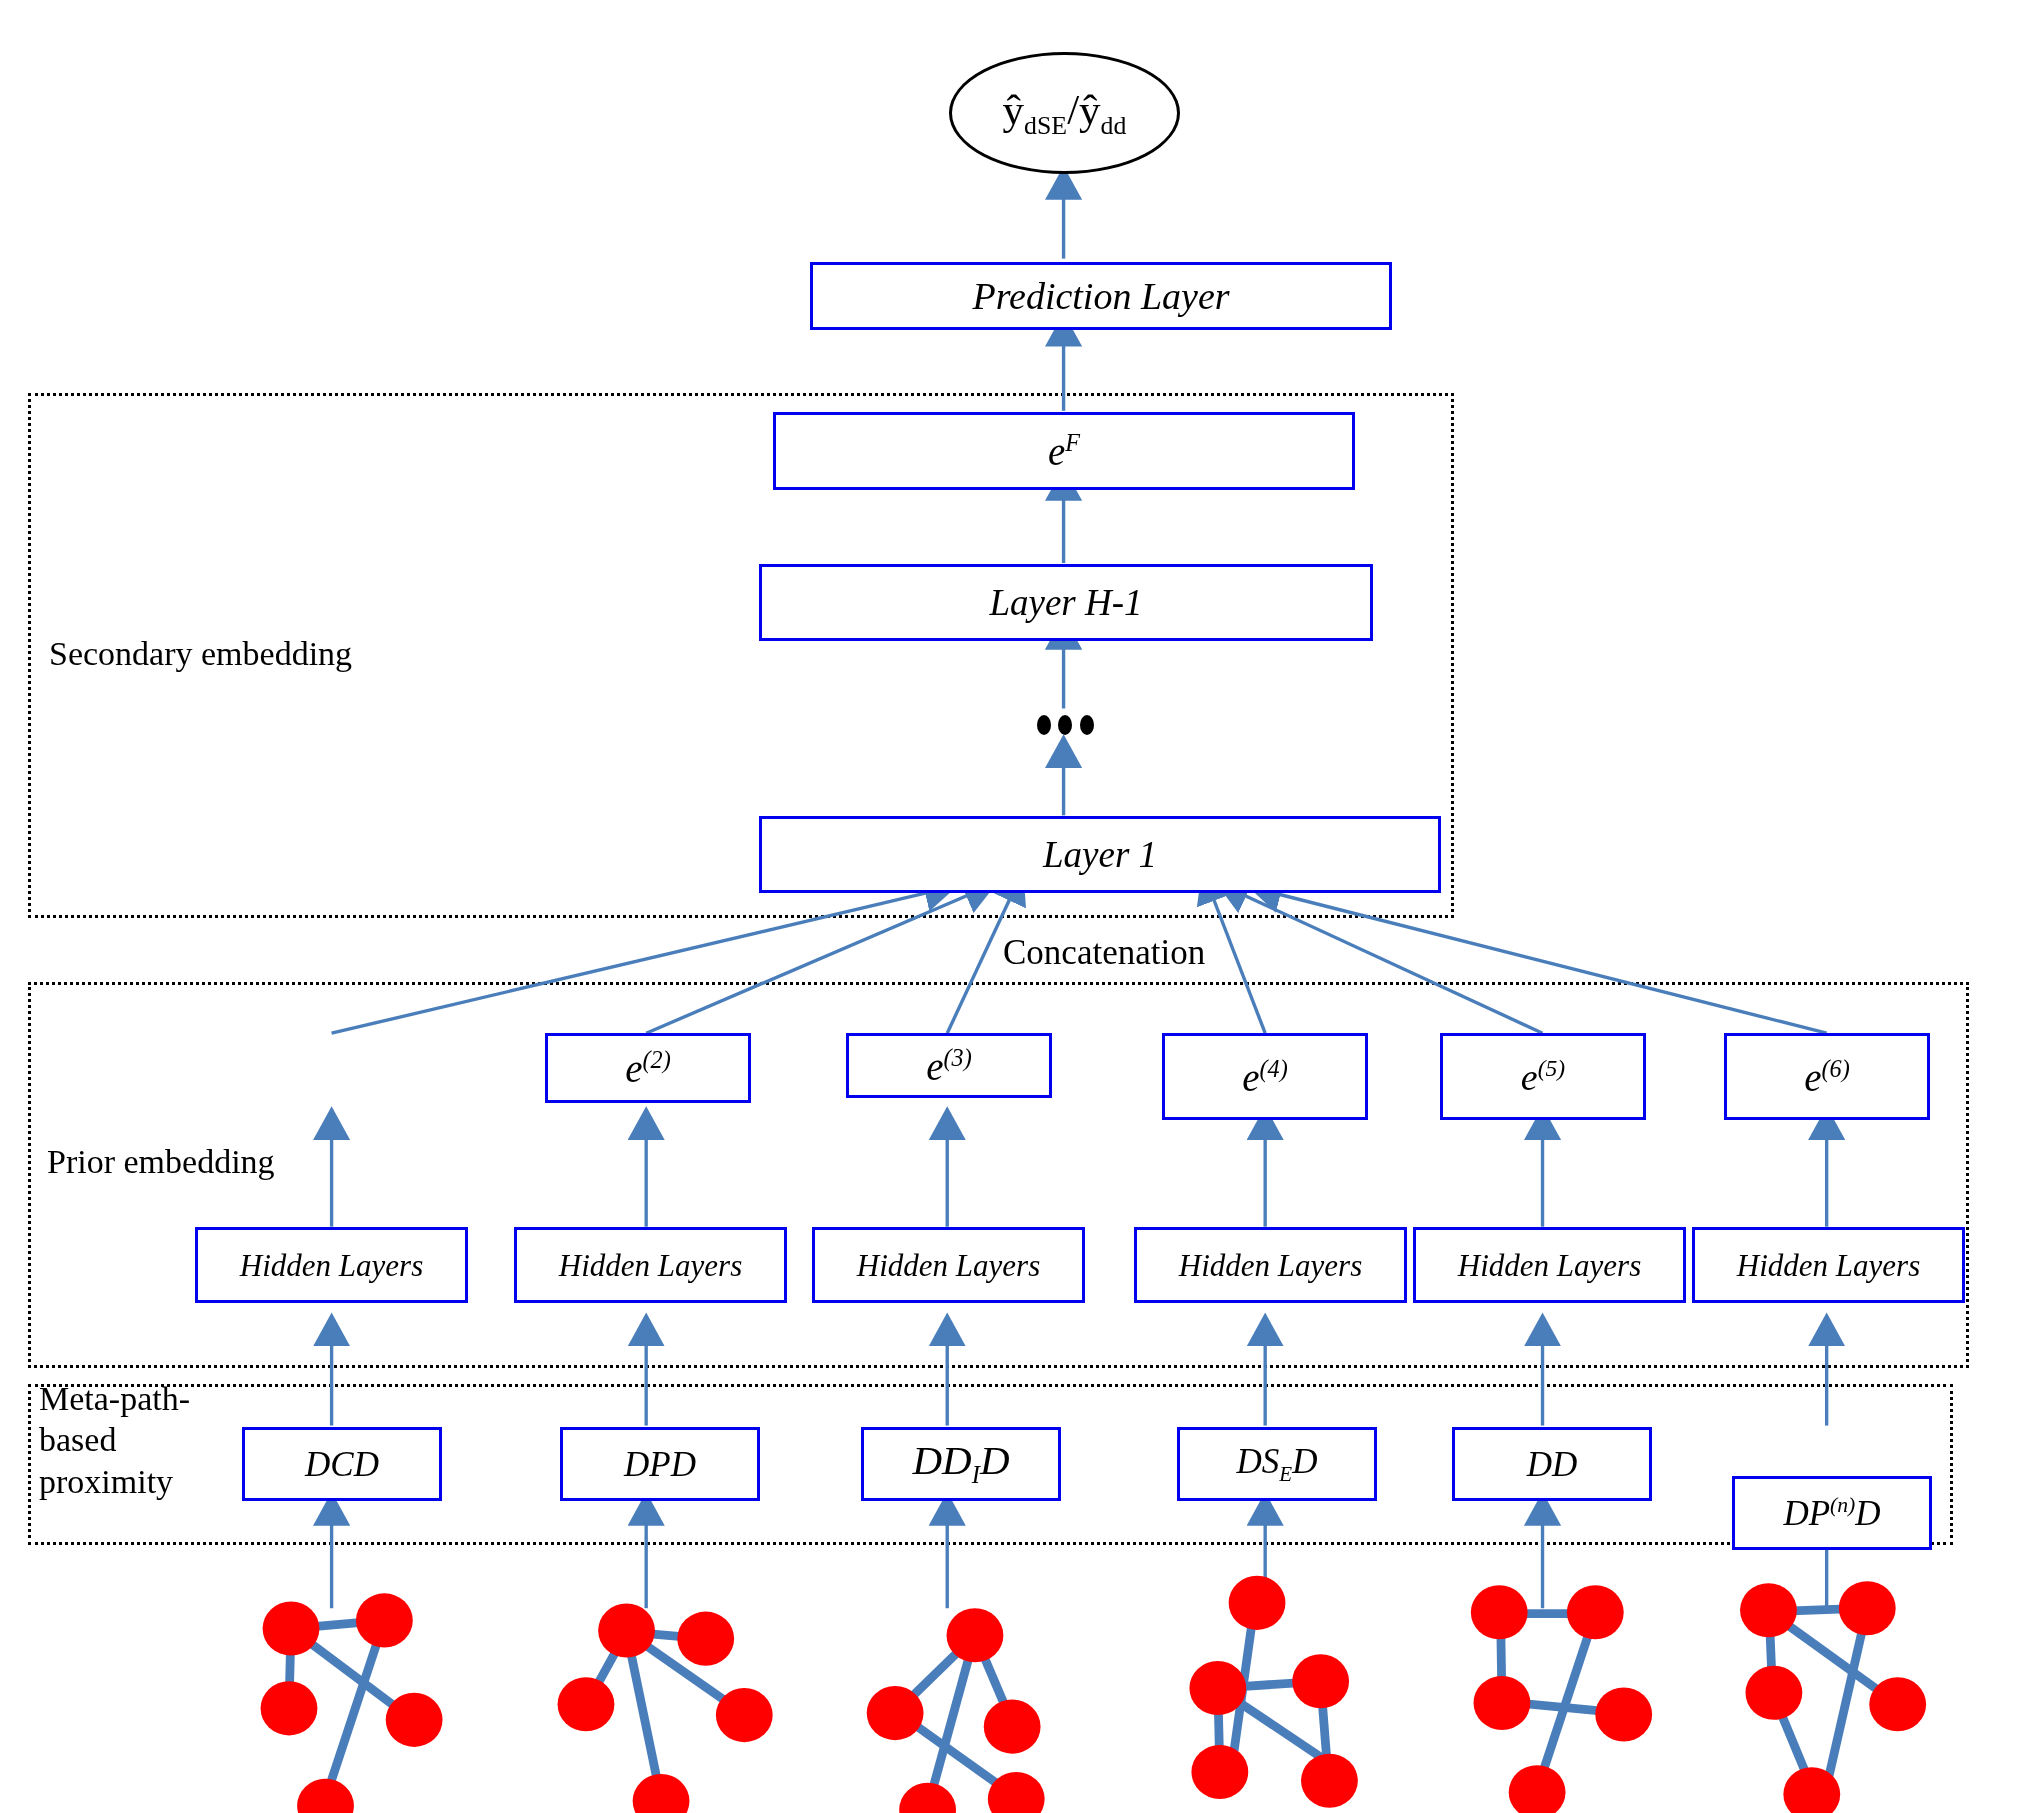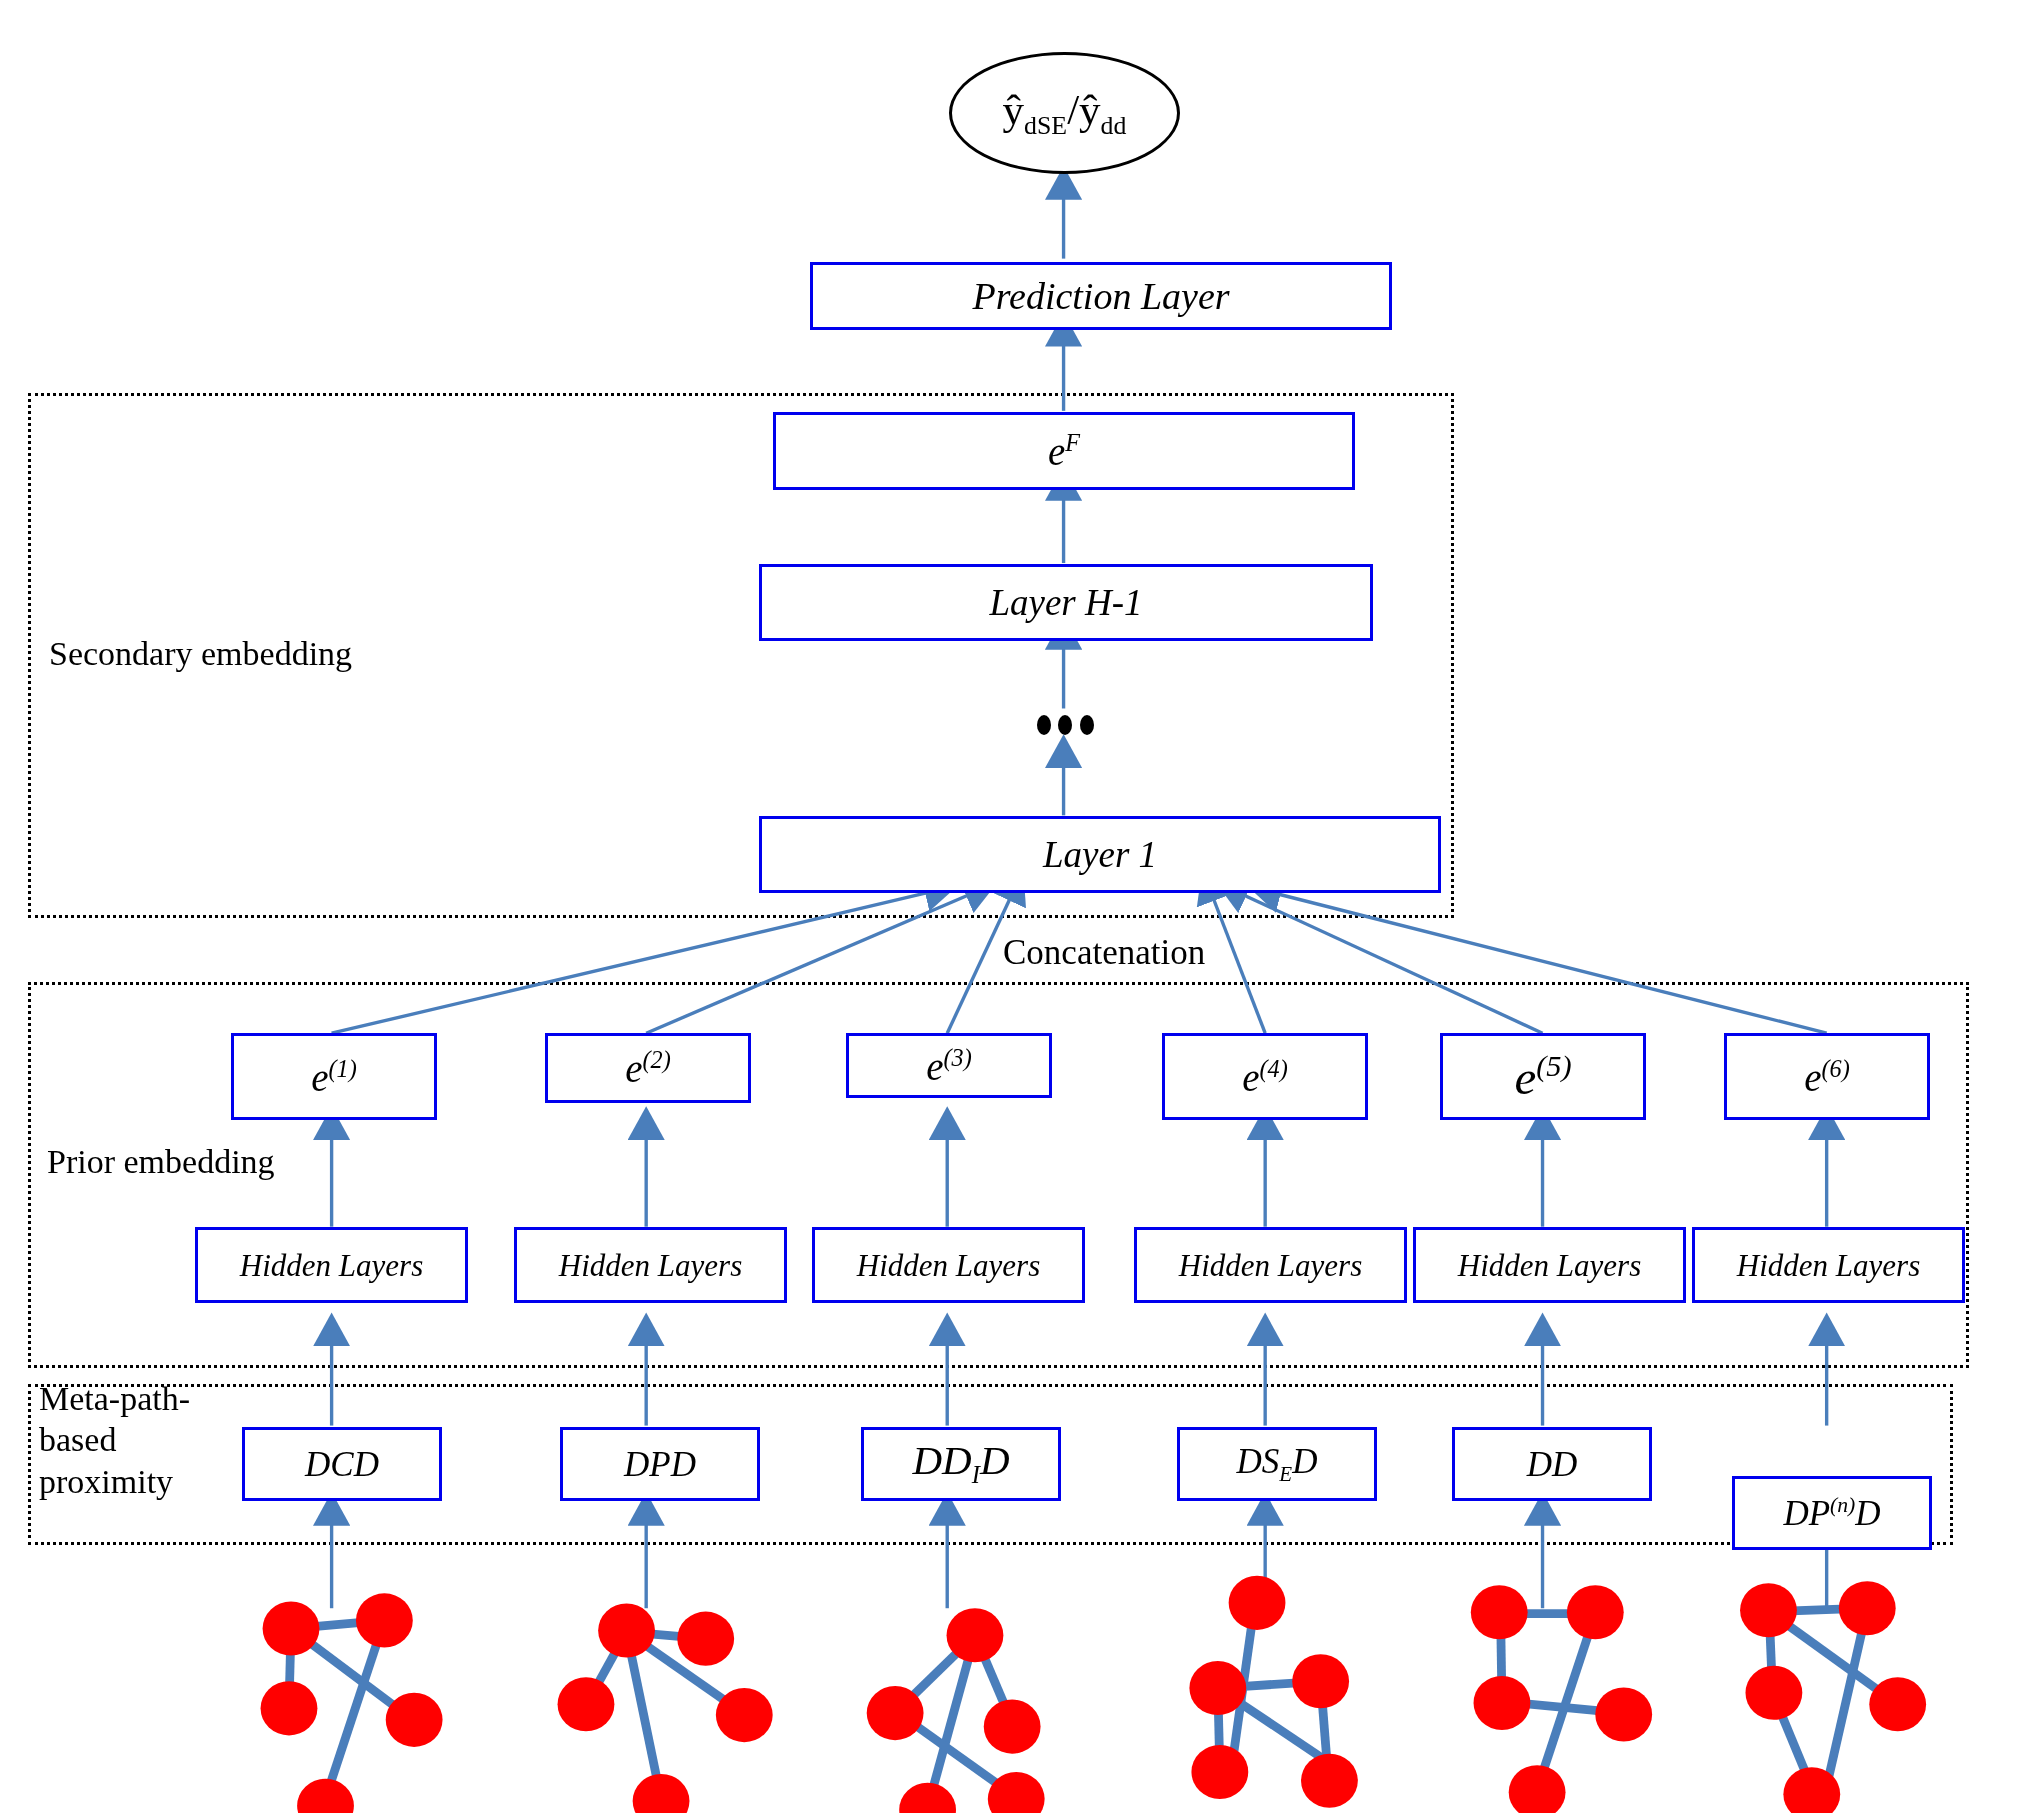--- a/index.html
+++ b/index.html
@@ -208,42 +208,37 @@
   </div>
 
   <div class="plain" style="left:1003px;top:901px;font-size:35px;">Concatenation</div>
 
   <div class="grouplabel" style="left:49px;top:602px;">Secondary embedding</div>
   <div class="grouplabel" style="left:47px;top:1110px;">Prior embedding</div>
   <div class="grouplabel" style="left:39px;top:1346px;line-height:1.22;">Meta-path-
 based
 proximity</div>
 
-  <div class="box" style="left:231px;top:1001px;width:206px;height:87px;">
-    <span style="font-size:39px;">
-      <span>e</span><sup>(1)</sup>
-    </span>
-  </div>
   <div class="box" style="left:545px;top:1001px;width:206px;height:70px;">
     <span style="font-size:39px;">
       <span>e</span><sup>(2)</sup>
     </span>
   </div>
   <div class="box" style="left:846px;top:1001px;width:206px;height:65px;">
     <span style="font-size:39px;">
       <span>e</span><sup>(3)</sup>
     </span>
   </div>
   <div class="box" style="left:1162px;top:1001px;width:206px;height:87px;">
     <span style="font-size:39px;">
       <span>e</span><sup>(4)</sup>
     </span>
   </div>
   <div class="box" style="left:1440px;top:1001px;width:206px;height:87px;">
-    <span style="font-size:49px;text-align:center;">
+    <span style="font-size:38px;text-align:center;">
       <span>e</span><sup>(5)</sup>
     </span>
   </div>
   <div class="box" style="left:1724px;top:1001px;width:206px;height:87px;">
     <span style="font-size:39px;">
       <span>e</span><sup>(6)</sup>
     </span>
   </div>
 
   <div class="box" style="left:195px;top:1195px;width:273px;height:76px;">

